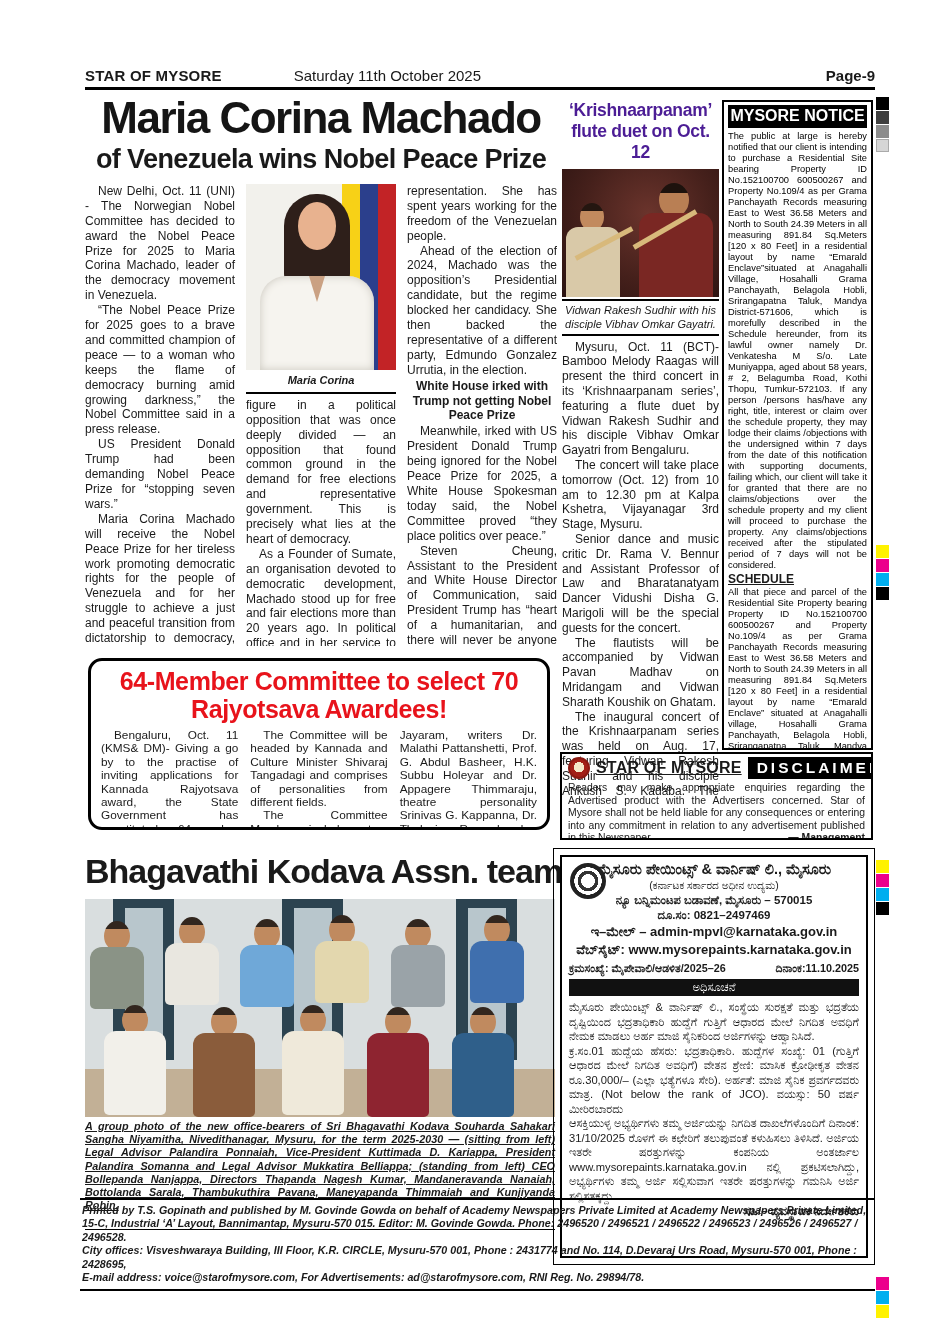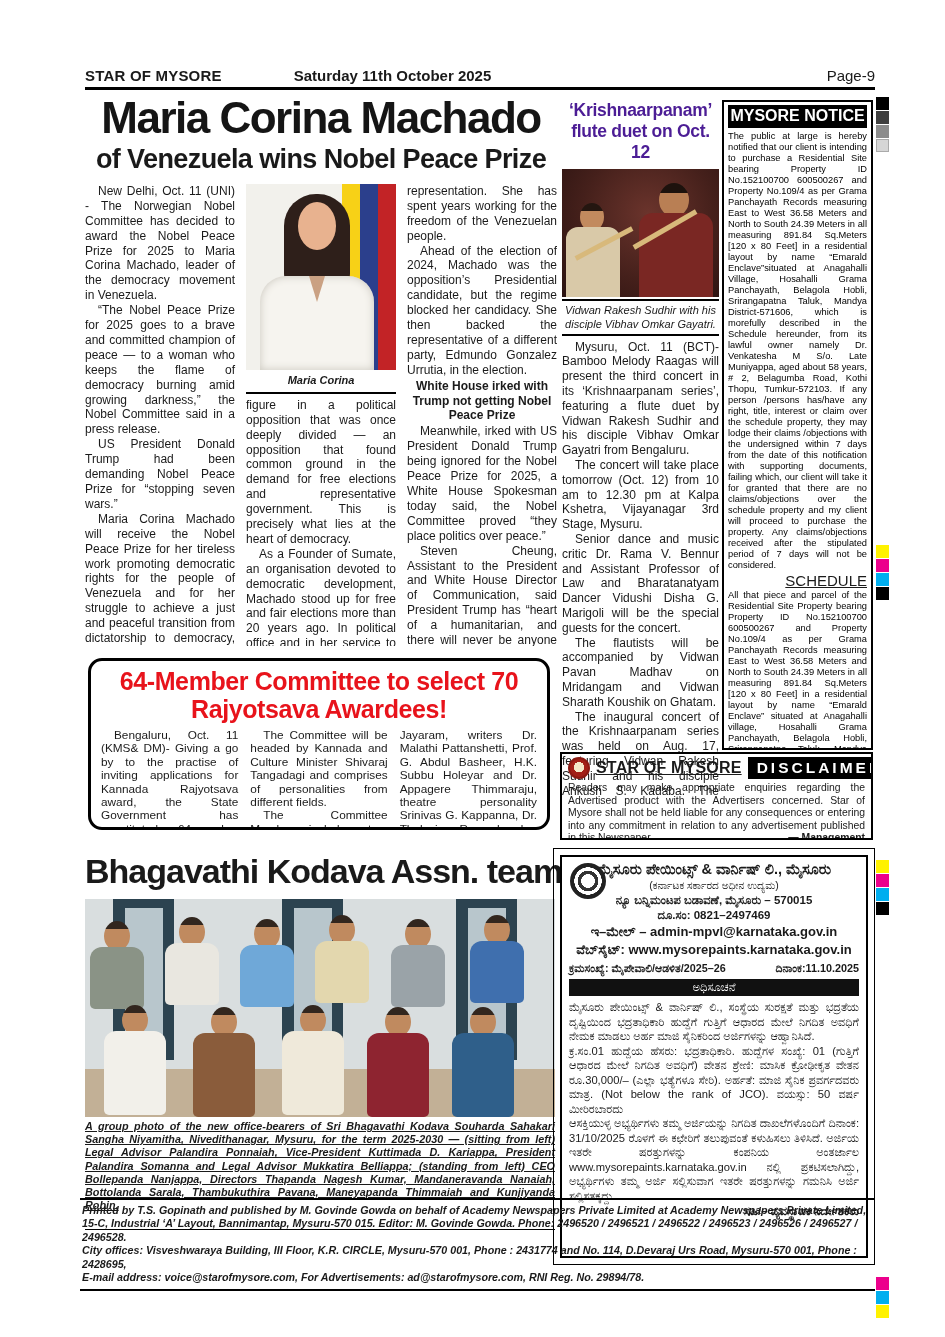--- a/index.html
+++ b/index.html
@@ -6,22 +6,22 @@
   #page{position:relative;width:945px;height:1337px;background:#ffffff;margin:0 auto;
         font-family:"Liberation Sans",sans-serif;color:#1a1a1a;overflow:hidden;}
   .abs{position:absolute;}
   p{margin:0;}
   .ind{text-indent:13px;}
 
   
   #masthead{left:85px;top:62px;width:790px;height:28px;border-bottom:3.5px solid #000;
             display:flex;align-items:flex-end;padding-bottom:3px;box-sizing:border-box;}
   .paper-name{font-weight:bold;font-size:15px;letter-spacing:.2px;}
-  .issue-date{font-weight:bold;font-size:15px;margin-left:72px;}
-  .page-number{font-weight:normal;font-size:15px;margin-left:auto;}
+  .issue-date{font-weight:normal;font-size:15px;margin-left:72px;}
+  .page-number{font-weight:bold;font-size:15px;margin-left:auto;}
 
   
   #nobel{left:85px;top:96px;width:472px;}
   .headline1{font-size:44px;font-weight:bold;letter-spacing:-1.5px;text-align:center;line-height:1.02;color:#151515;white-space:nowrap;}
   .headline2{font-size:27px;font-weight:bold;letter-spacing:-.6px;text-align:center;margin-top:3px;white-space:nowrap;}
   .nobel-cols{display:grid;grid-template-columns:1fr 1fr 1fr;gap:11px;margin-top:9px;height:462px;overflow:hidden;
               font-size:12px;line-height:14.9px;text-align:justify;}
   .subhead{font-weight:bold;text-align:center;text-indent:0;margin:1px 0;}
   .maria-photo{position:relative;width:100%;height:186px;background:#f2f1ec;overflow:hidden;}
   .photo-cap{text-align:center;font-weight:bold;font-style:italic;font-size:11px;padding:3px 0 4px;
@@ -34,21 +34,21 @@
                background:radial-gradient(circle at 55% 35%,#6b342c 0%,#45201b 55%,#2a1210 100%);}
   .flute-cap{border-top:2px solid #000;border-bottom:2px solid #000;font-weight:normal;font-style:italic;
              font-size:11px;text-align:center;padding:2px 0;line-height:1.3;margin-top:2px;}
   .flute-body{font-size:12px;line-height:14.8px;text-align:justify;margin-top:4px;height:460px;overflow:hidden;}
 
   
   #pnotice{left:722px;top:100px;width:151px;height:650px;border:2px solid #000;box-sizing:border-box;
            padding:3px 4px;overflow:hidden;}
   .pn-title{background:#000;color:#fff;font-weight:bold;font-size:16px;text-align:center;padding:2px 0 3px;}
   .pn-body{font-size:9.3px;line-height:11px;text-align:justify;margin-top:3px;color:#000;}
-  .pn-sched{font-weight:normal;text-decoration:underline;text-align:right;font-size:15px;margin:1px 0;}
+  .pn-sched{font-weight:bold;text-decoration:underline;text-align:left;font-size:12px;margin:1px 0;}
 
   
   #committee{left:88px;top:658px;width:462px;height:172px;border:3px solid #000;border-radius:14px;
              box-sizing:border-box;padding:6px 10px;overflow:hidden;}
   .com-head{color:#e8131b;font-size:25px;font-weight:bold;text-align:center;line-height:1.12;letter-spacing:-.4px;}
   .com-cols{display:grid;grid-template-columns:1fr 1fr 1fr;gap:12px;margin-top:6px;font-size:11.8px;
             line-height:13.4px;text-align:justify;height:122px;overflow:hidden;}
 
   
   #disclaimer{left:560px;top:752px;width:313px;height:88px;border:2.5px solid #000;box-sizing:border-box;padding:3px 6px;overflow:hidden;}

